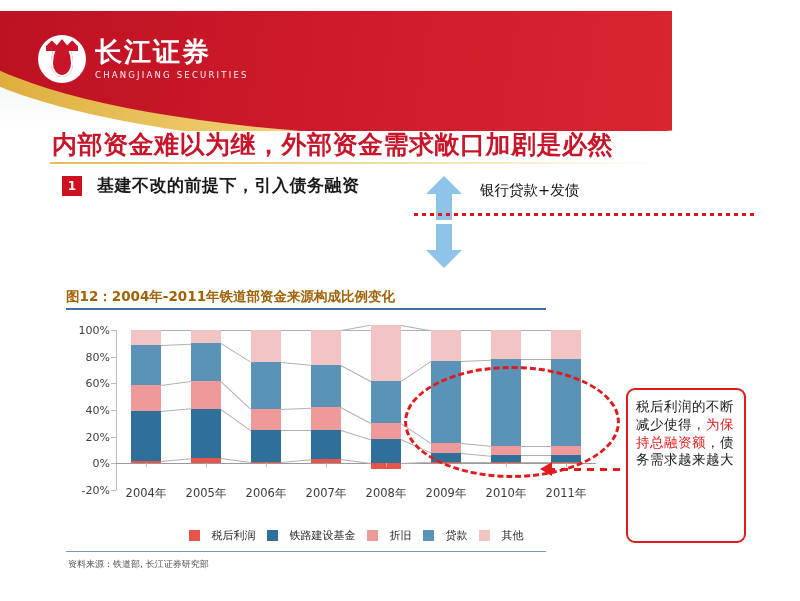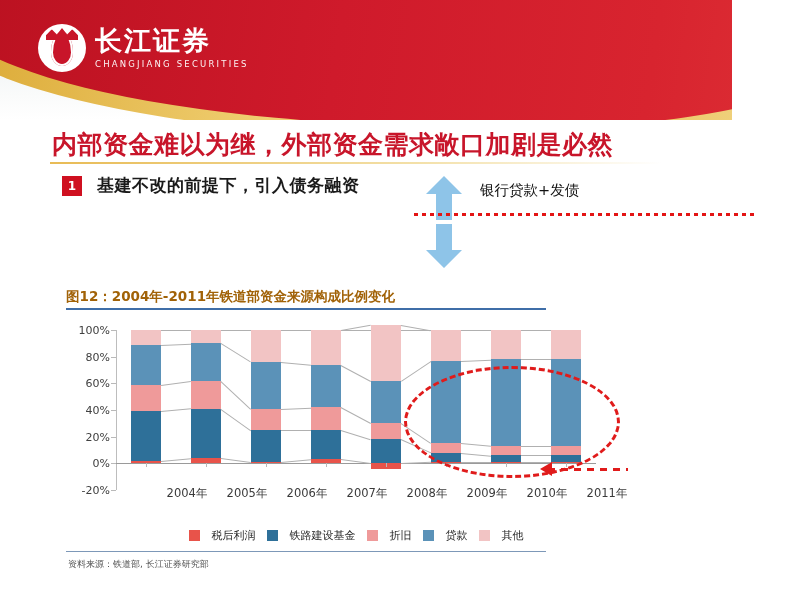--- a/index.html
+++ b/index.html
@@ -4,21 +4,21 @@
 <style>
   html,body{margin:0;padding:0;}
   body{
     width:800px;height:601px;overflow:hidden;position:relative;
     background:#ffffff;
     font-family:"DejaVu Sans","Liberation Sans",sans-serif;
   }
   .slide{position:absolute;inset:0;width:800px;height:601px;background:#fff;overflow:hidden;}
 
   
-  .header{position:absolute;left:0;top:0;width:732px;height:120px;overflow:hidden;
+  .header{position:absolute;left:0;top:11px;width:672px;height:120px;overflow:hidden;
     background:linear-gradient(to bottom,#eef2f4 0%,#f6f8f9 55%,#ffffff 100%);}
   .hdr-sky{position:absolute;left:0;top:0;width:800px;height:120px;
     background:linear-gradient(to bottom,#dfe6ea 0%,#eef2f4 40%,#fafbfb 80%,#ffffff 100%);}
   
   .chess{position:absolute;background:radial-gradient(ellipse at 35% 25%,#f0ece8 0%,#cfc7c0 45%,#b3a9a1 75%,#9e948c 100%);
      border-radius:50% 50% 45% 45%/60% 60% 40% 40%;opacity:.95;}
   .chess.k1{left:648px;top:6px;width:42px;height:80px;border-radius:45% 45% 30% 30%/40% 40% 60% 60%;}
   .chess.k1:after{content:"";position:absolute;left:-7px;bottom:-8px;width:56px;height:16px;border-radius:50%;
      background:linear-gradient(to bottom,#d6cec7,#a89e96);}
   .chess.k2{left:700px;top:26px;width:36px;height:62px;}
@@ -81,21 +81,21 @@
   .chart-rule-bot{position:absolute;left:66px;top:551px;width:480px;height:1px;background:#7d98b8;}
   .src{position:absolute;left:68px;top:558px;font-size:9px;color:#555;white-space:nowrap;}
 
   .plot{position:absolute;left:116px;top:330px;width:480px;height:160px;}
   .ylab{position:absolute;right:100%;margin-right:6px;font-size:11px;color:#404040;
      transform:translateY(-50%);white-space:nowrap;text-align:right;width:46px;}
   .ytick{position:absolute;left:-5px;width:5px;height:1px;background:#b9b9b9;}
   .yaxis{position:absolute;left:0;top:0;width:1px;height:160px;background:#bdbdbd;}
   .zeroline{position:absolute;left:0;width:480px;height:1px;background:#9a9a9a;}
   .xaxis-labels{position:absolute;left:116px;top:486px;width:480px;height:18px;}
-  .xlab{position:absolute;font-size:11.5px;color:#3a3a3a;transform:translateX(-50%);white-space:nowrap;margin-left:41px;}
+  .xlab{position:absolute;font-size:11.5px;color:#3a3a3a;transform:translateX(-50%);white-space:nowrap;}
   .xtick{position:absolute;width:1px;height:4px;background:#b9b9b9;}
 
   .bar{position:absolute;}
   .seg{position:absolute;left:0;width:100%;}
   .conn{position:absolute;height:1px;background:#b0b0b0;transform-origin:0 0;}
 
   
   .legend{position:absolute;left:116px;top:528px;width:480px;display:flex;justify-content:center;
      gap:11px;align-items:center;}
   .lg{display:flex;align-items:center;gap:12px;font-size:11px;color:#1f1f1f;white-space:nowrap;}
@@ -342,17 +342,20 @@
       <div class="lg">
         <span class="sw" style="background: rgb(242, 196, 196);"></span>
         <span>其他</span>
       </div>
     </div>
 
   <div class="ellipse"></div>
   <div class="call-line"></div>
   <div class="call-arrow"></div>
 
+  <div class="callout">
+    <span>税后利润的</span><span>不断减少使</span><span>得，</span><span class="hl">为保持</span><span class="hl">总融资额</span><span>，</span><span>债务需求越</span><span>来越大</span>
+  </div>
 
   <div class="chart-rule-bot"></div>
   <div class="src">资料来源：铁道部, 长江证券研究部</div>
 
 </div>
 
 </body></html>

